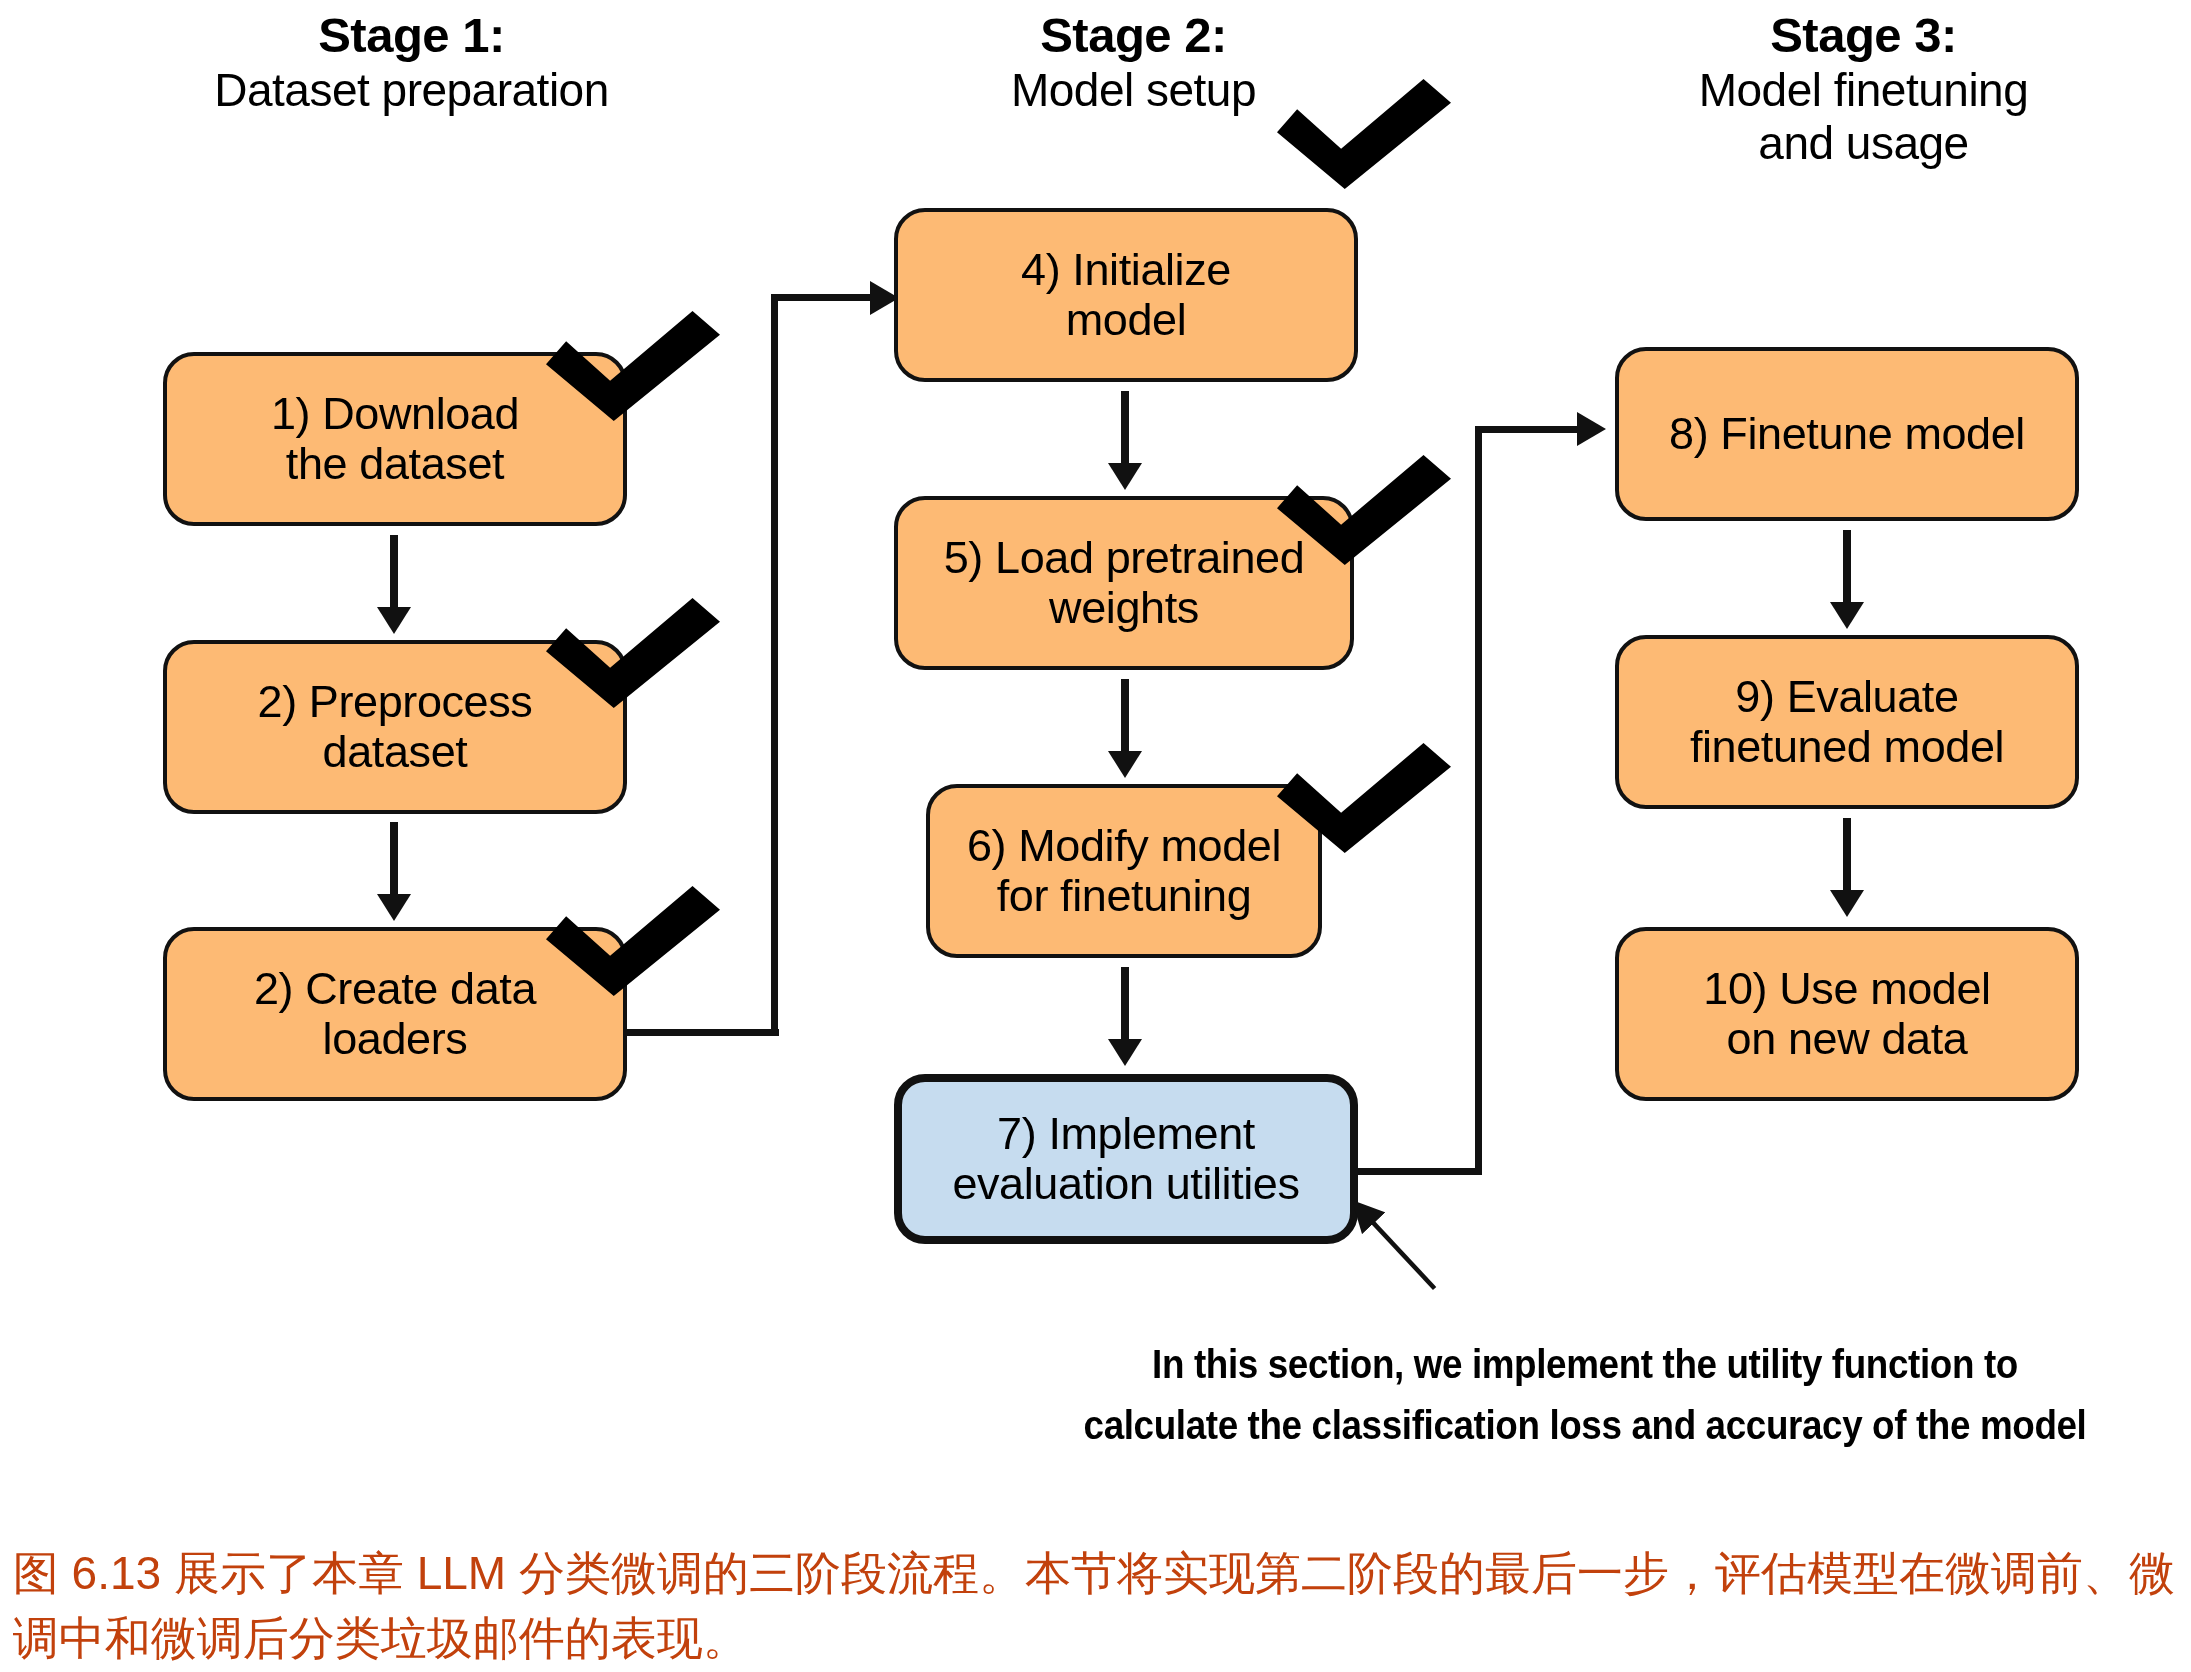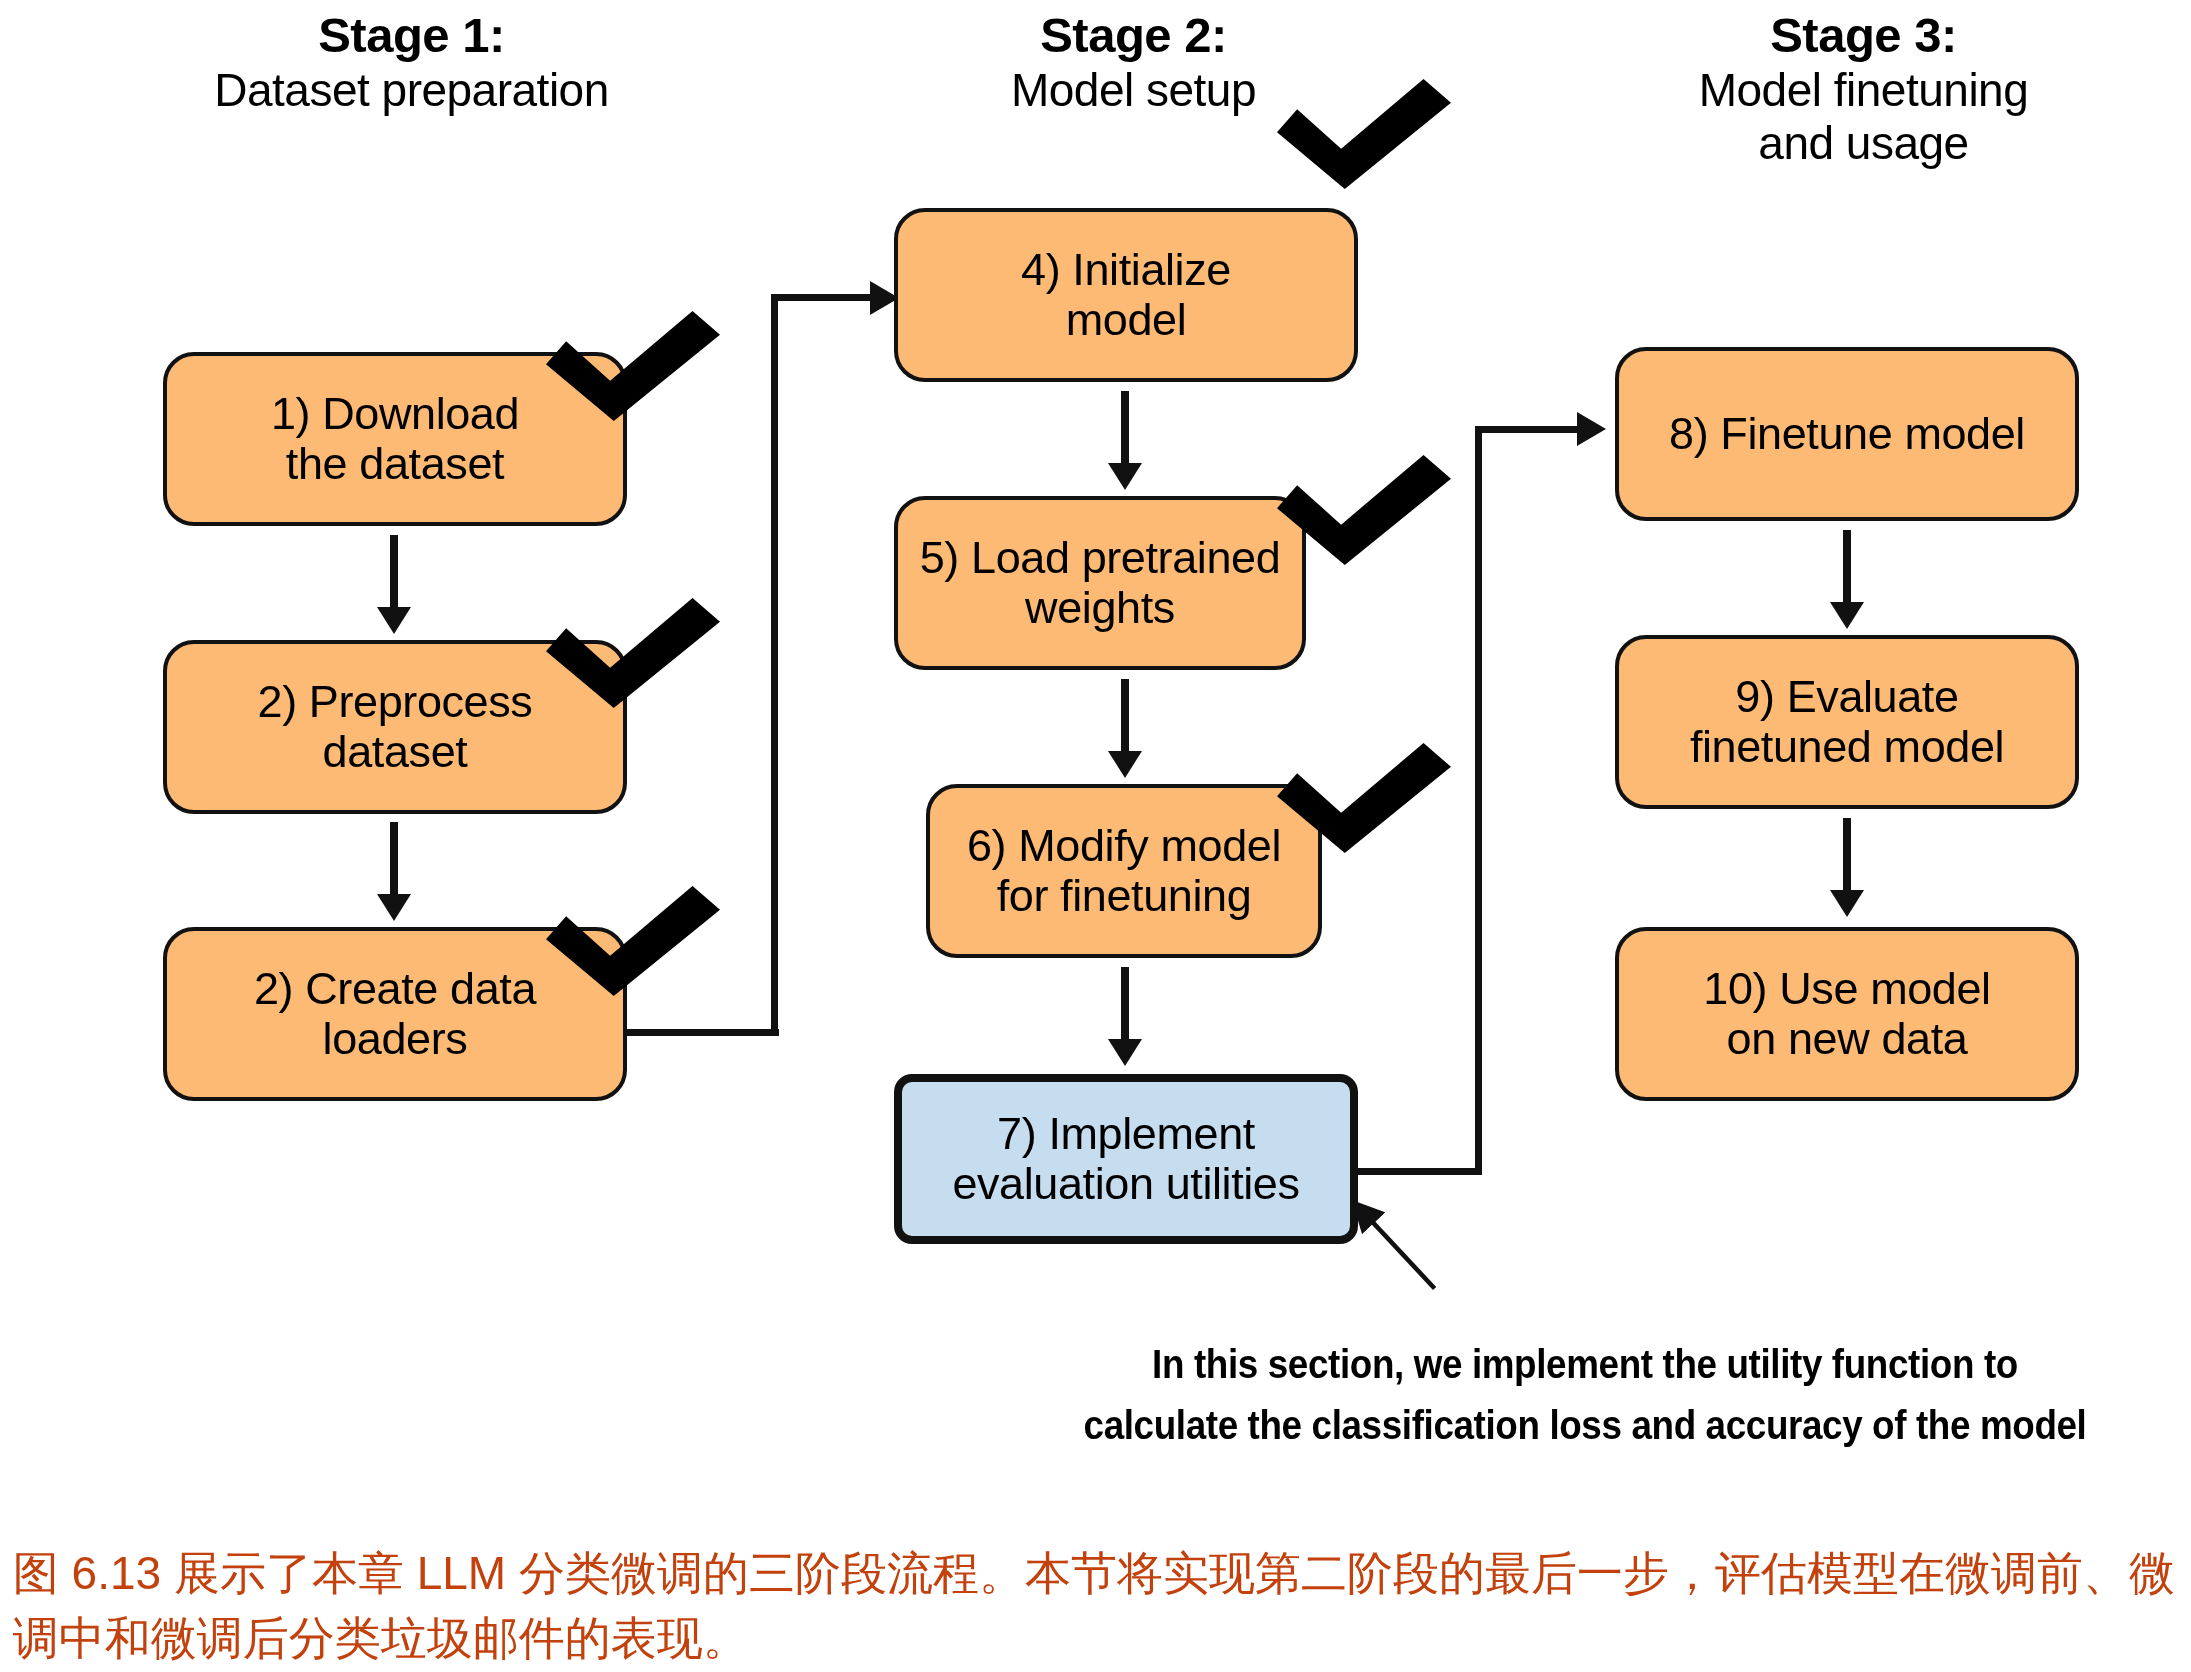--- a/index.html
+++ b/index.html
@@ -200,21 +200,21 @@
       <span class="box-label">4) Initialize</span>
       <span class="box-label">model</span>
     </span>
   </div>
 
   <div class="v-arrow" style="left:1096px; top:391px; width:58px; height:99px;">
     <div class="shaft" style="height:73px;"></div>
     <div class="head"></div>
   </div>
 
-  <div class="flow-box" style="left:894px; top:496px; width:412px; height:174px;">
+  <div class="flow-box" style="left:894px; top:496px; width:460px; height:174px;">
     <span>
       <span class="box-label">5) Load pretrained</span>
       <span class="box-label">weights</span>
     </span>
   </div>
 
   <div class="v-arrow" style="left:1096px; top:679px; width:58px; height:99px;">
     <div class="shaft" style="height:73px;"></div>
     <div class="head"></div>
   </div>
@@ -224,21 +224,21 @@
       <span class="box-label">6) Modify model</span>
       <span class="box-label">for finetuning</span>
     </span>
   </div>
 
   <div class="v-arrow" style="left:1096px; top:967px; width:58px; height:99px;">
     <div class="shaft" style="height:73px;"></div>
     <div class="head"></div>
   </div>
 
-  <div class="flow-box highlight" style="left:894px; top:1074px; width:464px; height:170px; background:#c6dcef;border-radius:18px;">
+  <div class="flow-box highlight" style="left:894px; top:1074px; width:464px; height:170px; background:#c6dcef;">
     <span>
       <span class="box-label">7) Implement</span>
       <span class="box-label">evaluation utilities</span>
     </span>
   </div>
 
   <div class="seg" style="left:1358px; top:1168px; width:124px; height:7.3px;"></div>
   <div class="seg" style="left:1475px; top:426px; width:7.3px; height:749px;"></div>
   <div class="seg" style="left:1475px; top:426px; width:104px; height:7.3px;"></div>
   <div class="arrow-right-head" style="left:1577px; top:412px;"></div>

